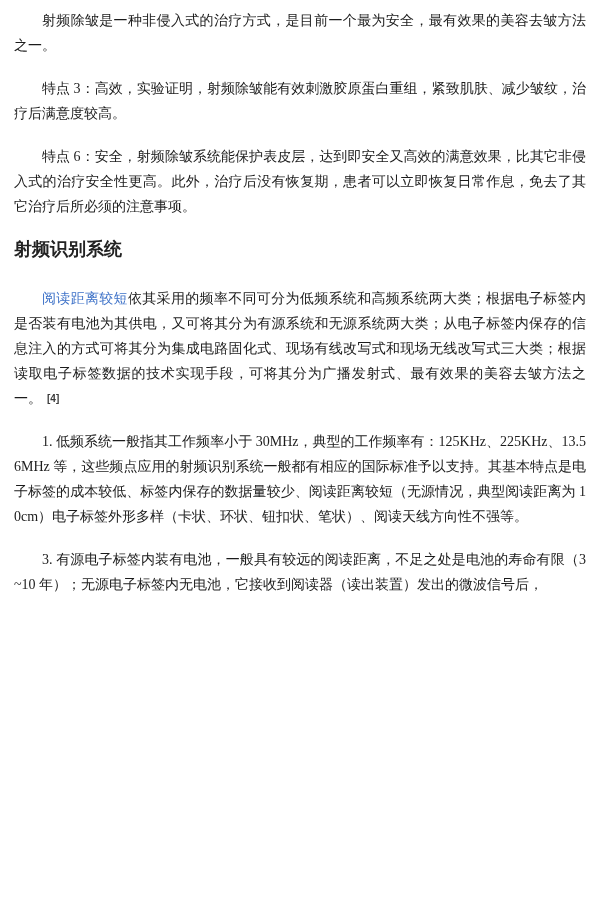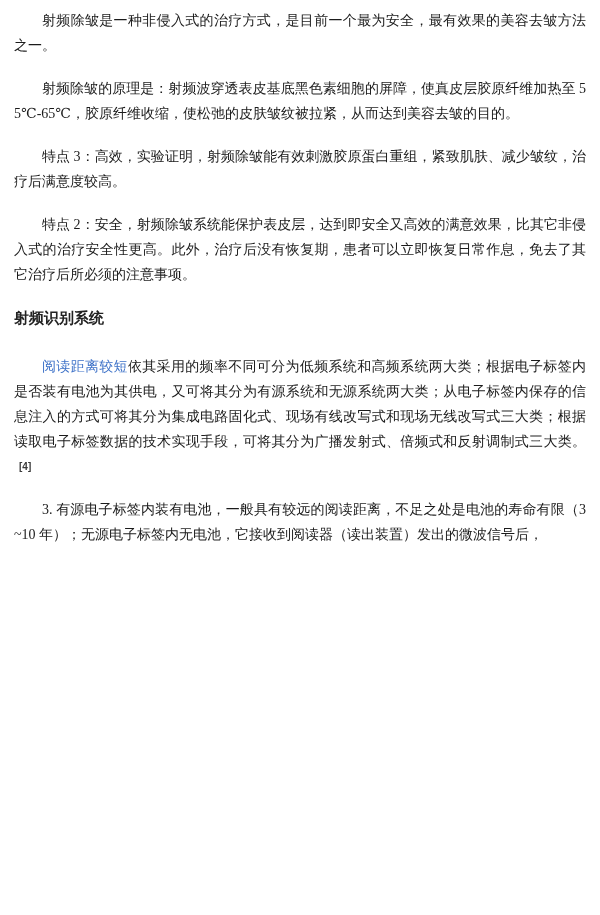--- a/index.html
+++ b/index.html
@@ -21,21 +21,21 @@
     line-height: 25px;
     text-align: justify;
   }
   .para {
     margin: 0 0 18px 0;
     text-indent: 2em;
     word-break: break-all;
   }
   .heading {
     font-family: "Liberation Sans", "DejaVu Sans", sans-serif;
-    font-size: 15px;
+    font-size: 18px;
     font-weight: 700;
     color: var(--heading, #222222);
     line-height: 25px;
     margin: 6px 0 24px 0;
     text-indent: 0;
     text-align: left;
   }
   .link {
     color: var(--link, #3e72c8);
     text-decoration: none;
@@ -51,29 +51,29 @@
     cursor: pointer;
   }
 </style>
 </head>
 <body>
 
 <div class="page">
 
   <p class="para">射频除皱是一种非侵入式的治疗方式，是目前一个最为安全，最有效果的美容去皱方法之一。</p>
 
-  <p class="para">射频除皱的原理是：射频波穿透表皮基底黑色素细胞的屏障，使真皮层胶原纤维加热至 55℃-65℃，胶原纤维收缩，使松弛的皮肤皱纹被拉紧，从而达到美容去皱的目的。</p>
 
 
   <p class="para">特点 3：高效，实验证明，射频除皱能有效刺激胶原蛋白重组，紧致肌肤、减少皱纹，治疗后满意度较高。</p>
 
-  <p class="para">特点 2：安全，射频除皱系统能保护表皮层，达到即安全又高效的满意效果，比其它非侵入式的治疗安全性更高。此外，治疗后没有恢复期，患者可以立即恢复日常作息，免去了其它治疗后所必须的注意事项。</p>
+  <p class="para">特点 6：安全，射频除皱系统能保护表皮层，达到即安全又高效的满意效果，比其它非侵入式的治疗安全性更高。此外，治疗后没有恢复期，患者可以立即恢复日常作息，免去了其它治疗后所必须的注意事项。</p>
 
 
   <h2 class="heading">射频识别系统</h2>
 
-  <p class="para"><a class="link" href="#">阅读距离较短</a><span>依其采用的频率不同可分为低频系统和高频系统两大类；根据电子标签内是否装有电池为其供电，又可将其分为有源系统和无源系统两大类；从电子标签内保存的信息注入的方式可将其分为集成电路固化式、现场有线改写式和现场无线改写式三大类；根据读取电子标签数据的技术实现手段，可将其分为广播发射式、倍频式和反射调制式三大类。</span><span class="ref">[4]</span></p>
+  <p class="para"><a class="link" href="#">阅读距离较短</a><span>依其采用的频率不同可分为低频系统和高频系统两大类；根据电子标签内是否装有电池为其供电，又可将其分为有源系统和无源系统两大类；从电子标签内保存的信息注入的方式可将其分为集成电路固化式、现场有线改写式和现场无线改写式三大类；根据读取电子标签数据的技术实现手段，可将其分为广播发射式、最有效果的美容去皱方法之一。</span><span class="ref">[4]</span></p>
 
+  <p class="para">1. 低频系统一般指其工作频率小于 30MHz，典型的工作频率有：125KHz、225KHz、13.56MHz 等，这些频点应用的射频识别系统一般都有相应的国际标准予以支持。其基本特点是电子标签的成本较低、标签内保存的数据量较少、阅读距离较短（无源情况，典型阅读距离为 10cm）电子标签外形多样（卡状、环状、钮扣状、笔状）、阅读天线方向性不强等。</p>
 
 
   <p class="para">3. 有源电子标签内装有电池，一般具有较远的阅读距离，不足之处是电池的寿命有限（3~10 年）；无源电子标签内无电池，它接收到阅读器（读出装置）发出的微波信号后，</p>
 
 </div>
 
 </body></html>

